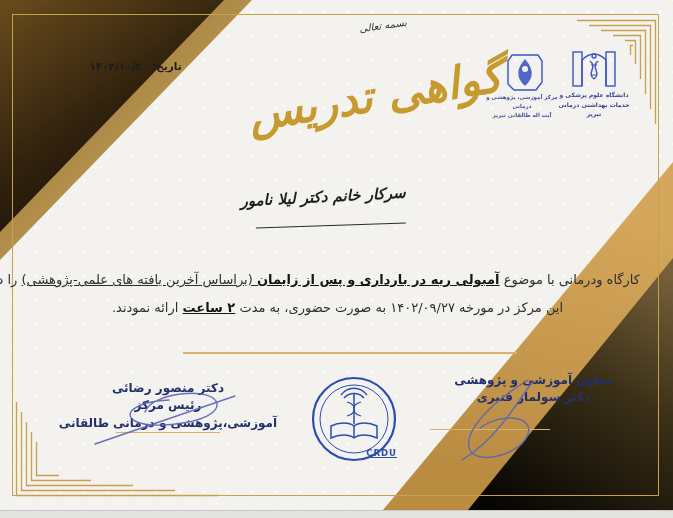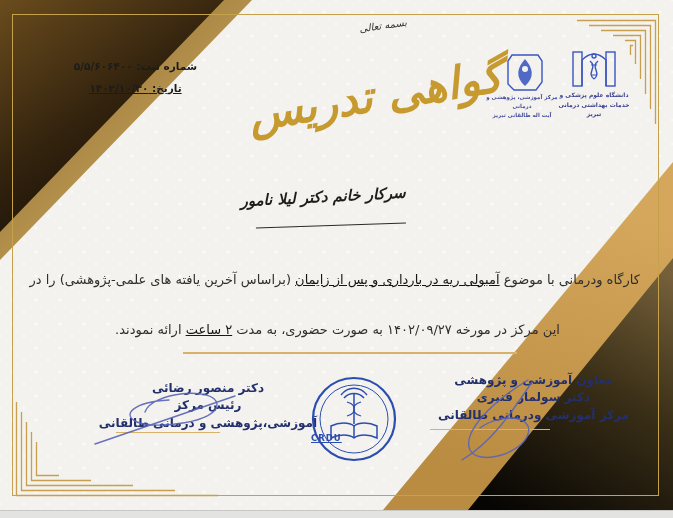--- a/index.html
+++ b/index.html
@@ -38,33 +38,33 @@
   .reg-line{white-space:nowrap;}
   .reg-line + .reg-line{margin-top:10px;text-decoration:underline;}
   .title{left:235px;top:70px;width:280px;text-align:center;font-size:44px;font-weight:bold;font-style:italic;
     color:var(--accent-gold);transform:rotate(-9deg);white-space:nowrap;letter-spacing:1px;}
   .recipient{left:228px;top:188px;width:190px;text-align:center;font-size:15px;font-weight:bold;font-style:italic;
     color:#1d1d1d;transform:rotate(-3deg);white-space:nowrap;}
   .name-underline{position:absolute;z-index:3;left:256px;top:225px;width:150px;height:1.2px;background:#2a2a2a;transform:rotate(-2deg);}
   .certify{left:370px;top:188px;width:230px;text-align:right;font-size:14px;font-weight:bold;color:#111;}
   .bodyline{left:35px;width:605px;text-align:center;font-size:13px;color:#2e2e2e;white-space:nowrap;}
   .bodyline-1{top:272px;}
-  .bodyline-2{top:322px;}
-  .seg-bold{font-weight:normal;text-decoration:underline;color:#151515;}
-  .seg-underline{text-align:center;}
+  .bodyline-2{top:300px;}
+  .seg-bold{font-weight:bold;text-decoration:underline;color:#151515;}
+  .seg-underline{text-decoration:underline;text-align:center;}
   .gold-rule{position:absolute;z-index:3;height:1.6px;background:var(--line-gold);}
   .rule-body{left:183px;top:352px;width:334px;}
   .rule-sig-left{left:116px;top:432px;width:104px;height:1px;}
   .rule-sig-right{left:430px;top:429px;width:120px;height:1px;}
   .sig{text-align:center;font-size:12px;font-weight:bold;color:var(--navy);line-height:1.45;}
-  .sig-left{left:58px;top:380px;width:220px;margin-left:40px;}
+  .sig-left{left:58px;top:380px;width:220px;}
   .sig-right{left:436px;top:372px;width:195px;}
   .scribble{position:absolute;z-index:4;}
   .seal{position:absolute;z-index:3;left:311px;top:376px;width:86px;height:86px;}
-  .seal-label{position:absolute;z-index:4;left:311px;top:433px;width:86px;text-align:left;
+  .seal-label{position:absolute;z-index:4;left:311px;top:448px;width:86px;text-align:right;
     font-size:8.5px;font-weight:bold;color:#2b4db0;letter-spacing:1px;font-family:"DejaVu Sans",sans-serif;text-decoration:underline;}
   .logo{position:absolute;z-index:3;}
   .logo-caption{position:absolute;z-index:3;direction:rtl;text-align:center;line-height:1.6;font-weight:bold;}
   .cap-univ{left:556px;top:90px;width:76px;font-size:6px;color:#39418f;}
   .cap-center{left:485px;top:93px;width:74px;font-size:5.5px;color:#4a52a0;}
 </style>
 </head>
 <body>
 
 <div class="stage">
@@ -94,24 +94,20 @@
         <path d="M6.5 10 V88.5 H160"></path>
         <path d="M11.5 20 V83.5 H118"></path>
         <path d="M16.5 30 V78.5 H76"></path>
         <path d="M21.5 40 V73.5 H44"></path>
       </g>
     </svg>
 
     <div class="txt bismillah">بسمه تعالی</div>
 
     <div class="txt reg-block">
-      <div class="reg-line">
-        <span>شماره ثبت:</span>
-        <span>۵/۵/۶۰۶۴۰۰</span>
-      </div>
       <div class="reg-line">
         <span>تاریخ:</span>
         <span>۱۴۰۲/۱۰/۳۰</span>
       </div>
     </div>
 
     <svg class="logo" style="left:570px;top:44px;" width="48" height="46" viewBox="0 0 48 46">
       <g fill="none" stroke="#3a55c0" stroke-width="1.4">
         <rect x="3" y="8" width="9" height="34"></rect>
         <rect x="36" y="8" width="9" height="34"></rect>
@@ -153,21 +149,20 @@
     <svg class="scribble" style="left:85px;top:378px;" width="170" height="72" viewBox="0 0 170 72">
       <g fill="none" stroke="#5a63b8" stroke-width="1.4" stroke-linecap="round" opacity="0.9">
         <path d="M60 34 C66 14 130 8 132 26 C134 44 70 52 52 44 C36 37 48 24 84 22"></path>
         <path d="M150 18 L10 66"></path>
       </g>
     </svg>
 
     <div class="txt sig sig-right">
       <div>معاون آموزشی و پژوهشی</div>
       <div>دکتر سولماز قنبری</div>
-      <div>مرکز آموزشی ودرمانی طالقانی</div>
     </div>
     <div class="gold-rule rule-sig-right"></div>
     <svg class="scribble" style="left:432px;top:372px;" width="150" height="95" viewBox="0 0 150 95">
       <g fill="none" stroke="#5a63b8" stroke-width="1.4" stroke-linecap="round" opacity="0.9">
         <path d="M96 8 C60 30 30 60 38 78 C46 94 90 82 96 62 C102 44 70 40 48 56"></path>
         <path d="M100 10 C80 40 60 70 30 88"></path>
       </g>
     </svg>
 
     <svg class="seal" viewBox="0 0 86 86">

